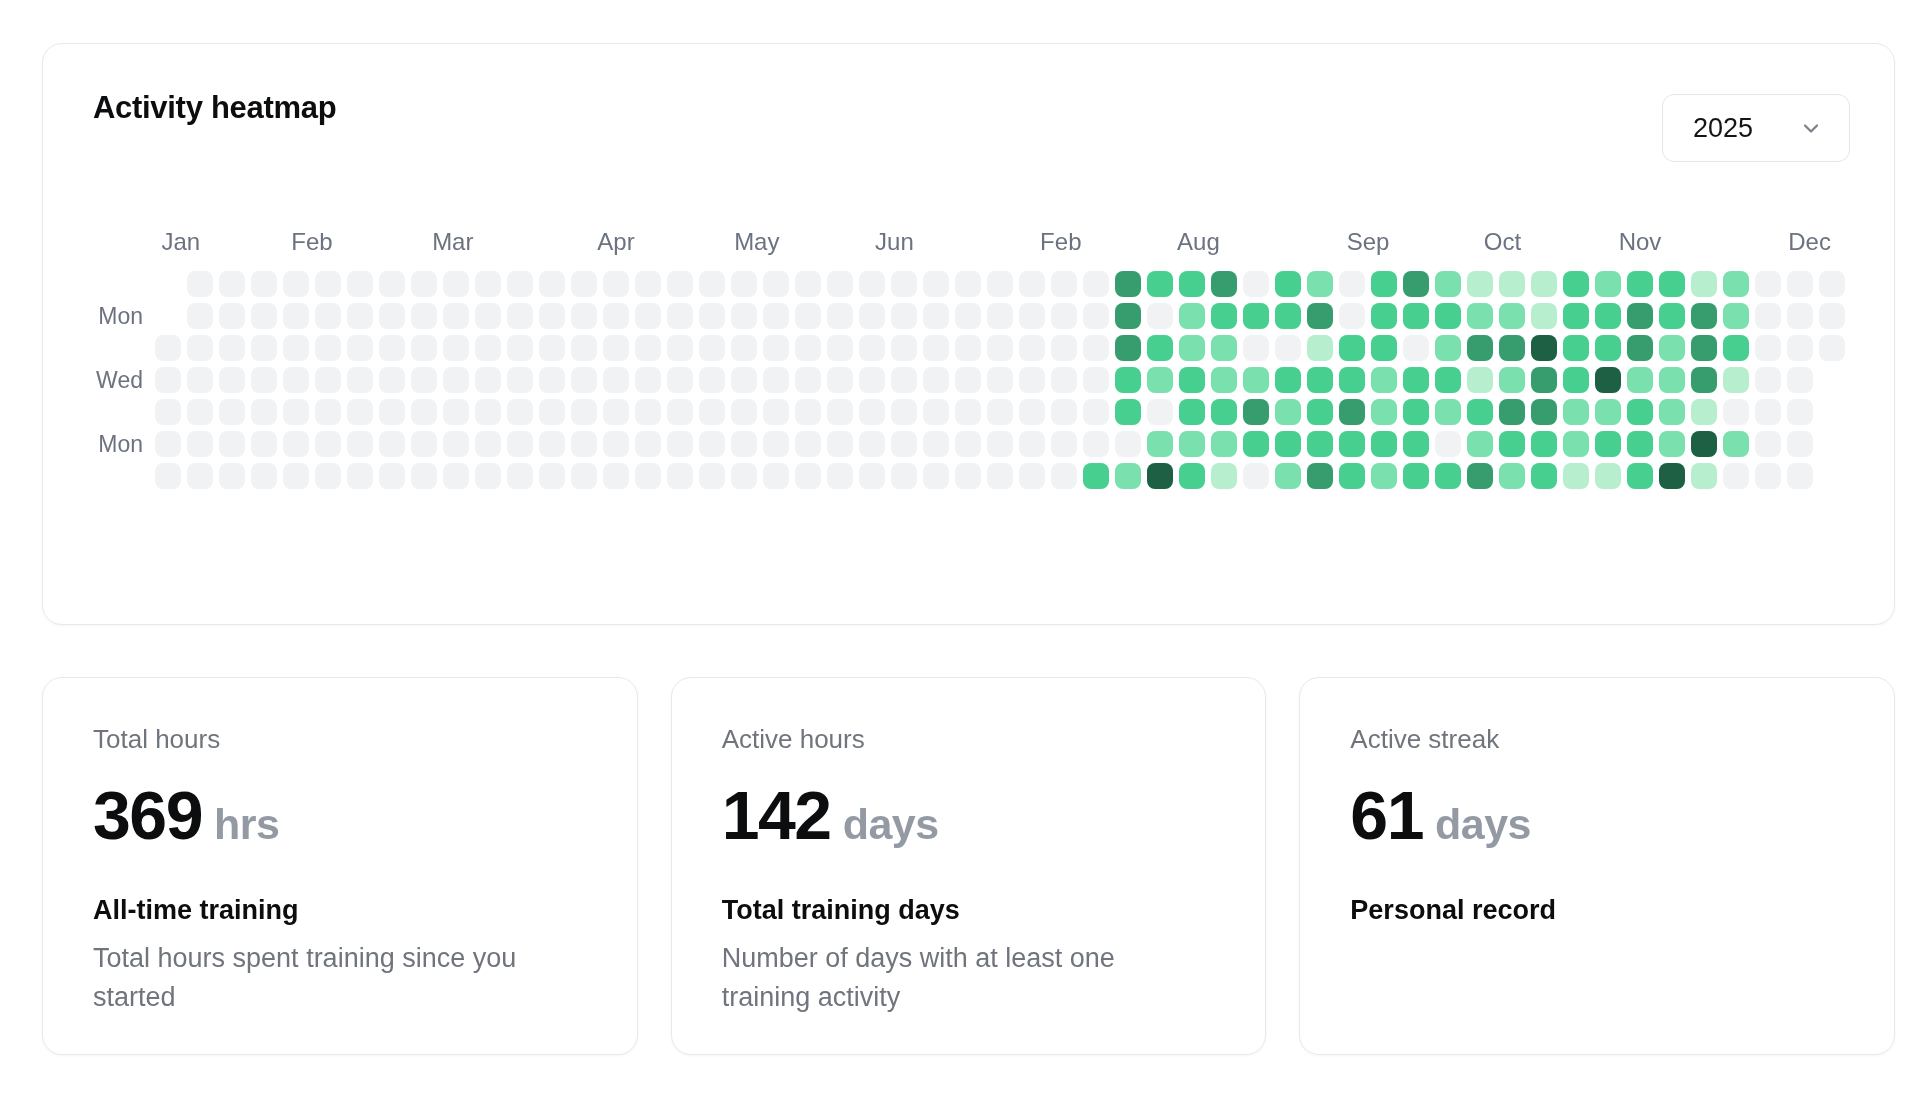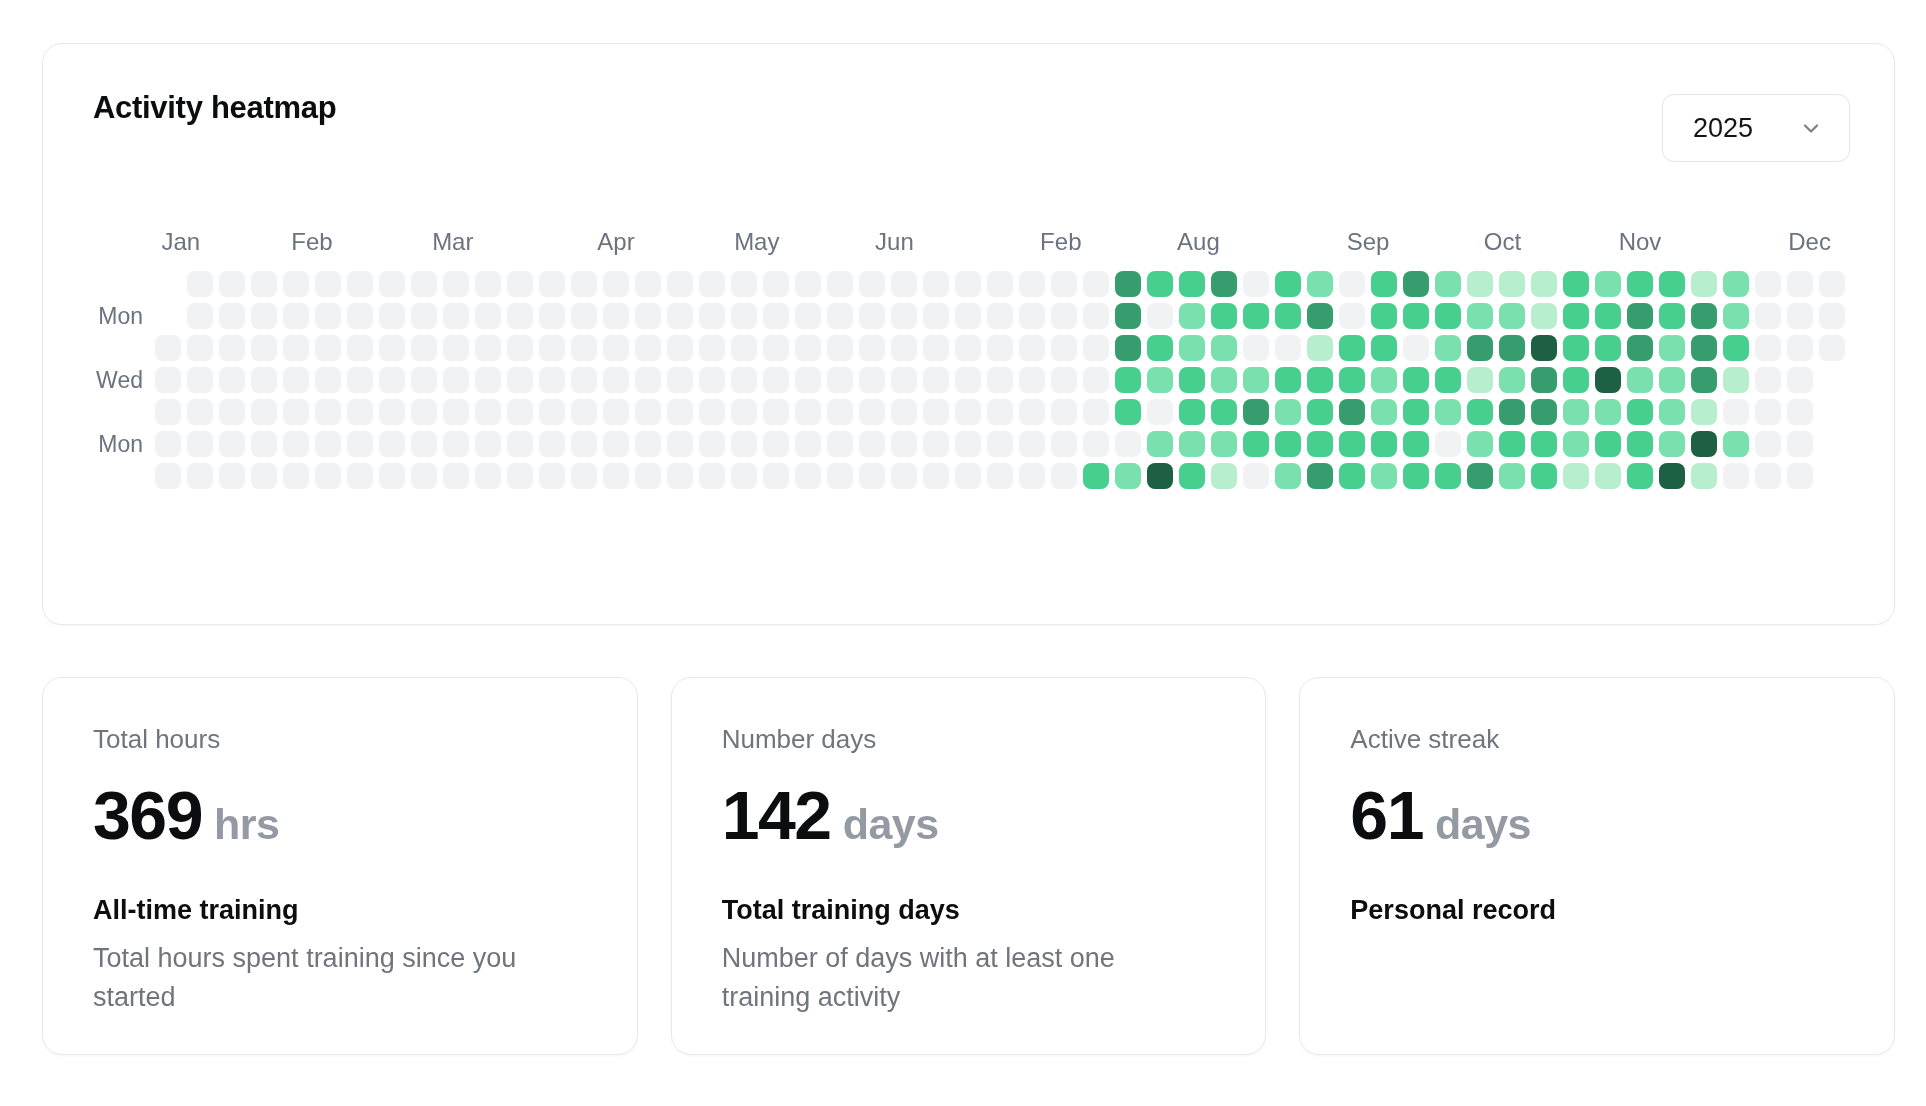--- a/index.html
+++ b/index.html
@@ -470,21 +470,21 @@
       <div class="stat-label">Total hours</div>
       <div class="stat-value-row">
         <span class="stat-value">369</span>
         <span class="stat-unit">hrs</span>
       </div>
       <div class="stat-subtitle">All-time training</div>
       <div class="stat-desc">Total hours spent training since you started</div>
     </section>
 
     <section class="stat-card">
-      <div class="stat-label">Number days</div>
+      <div class="stat-label">Active hours</div>
       <div class="stat-value-row">
         <span class="stat-value">142</span>
         <span class="stat-unit">days</span>
       </div>
       <div class="stat-subtitle">Total training days</div>
       <div class="stat-desc">Number of days with at least one training activity</div>
     </section>
 
     <section class="stat-card">
       <div class="stat-label">Active streak</div>

